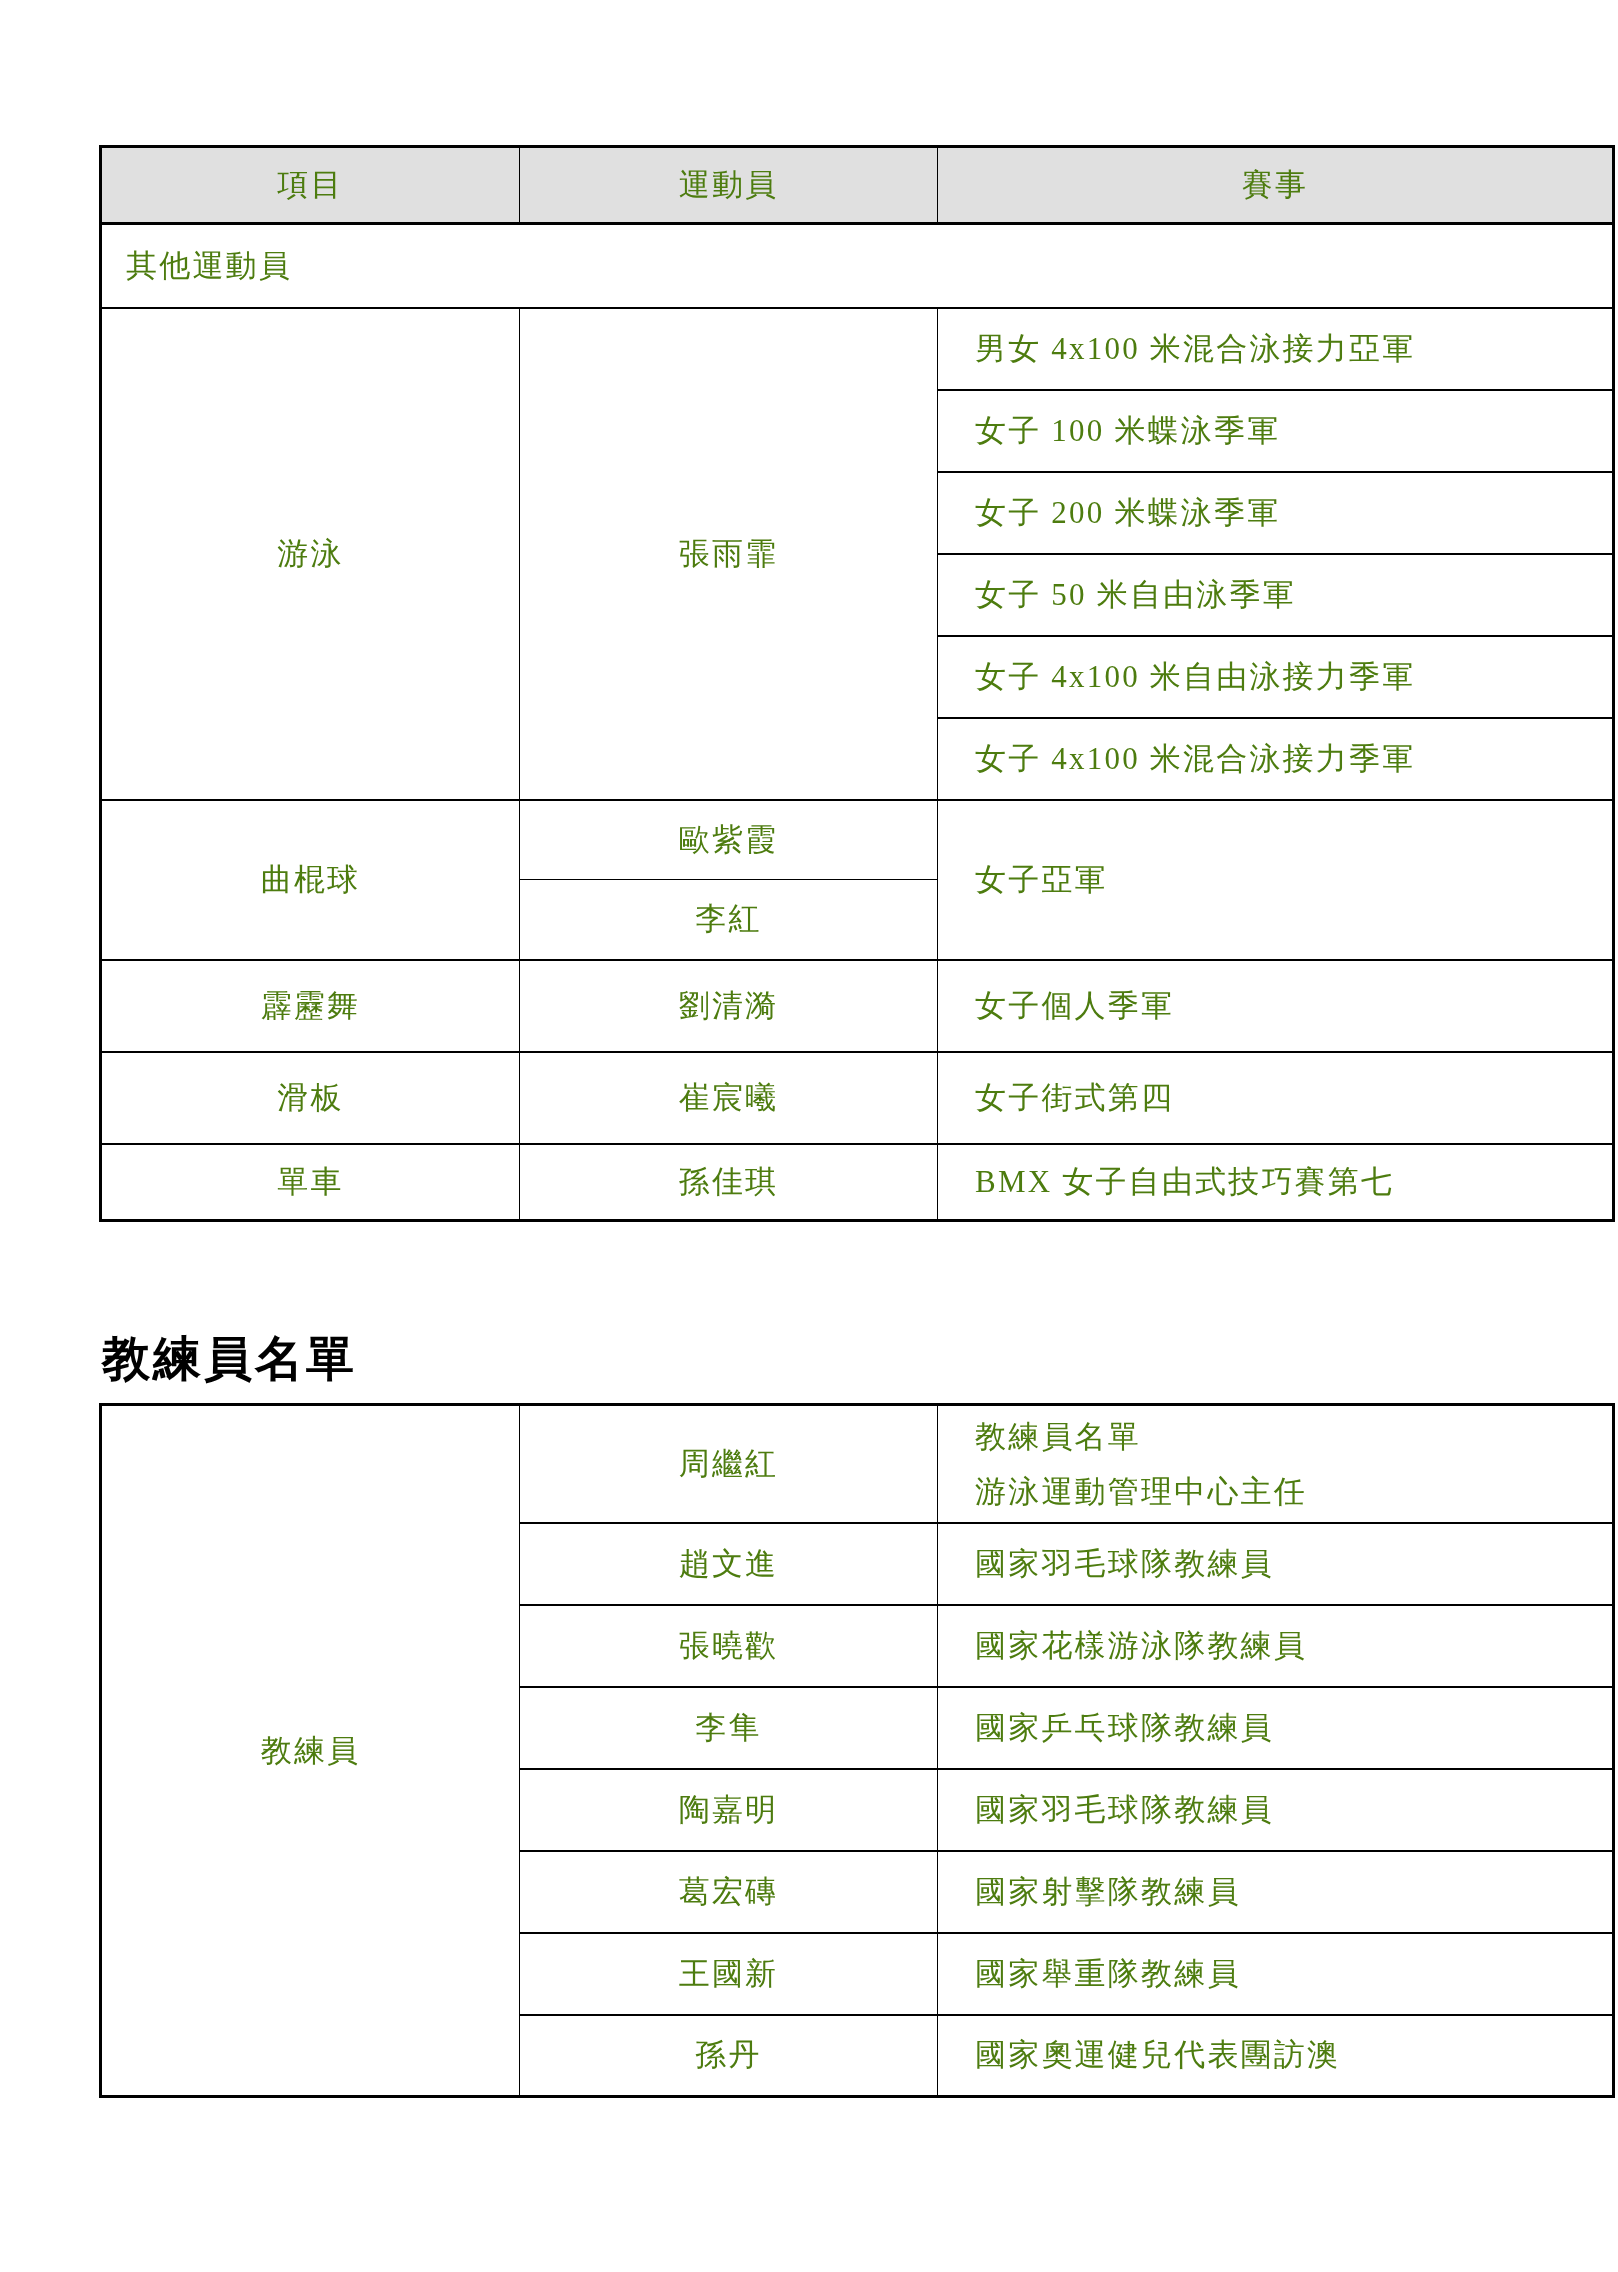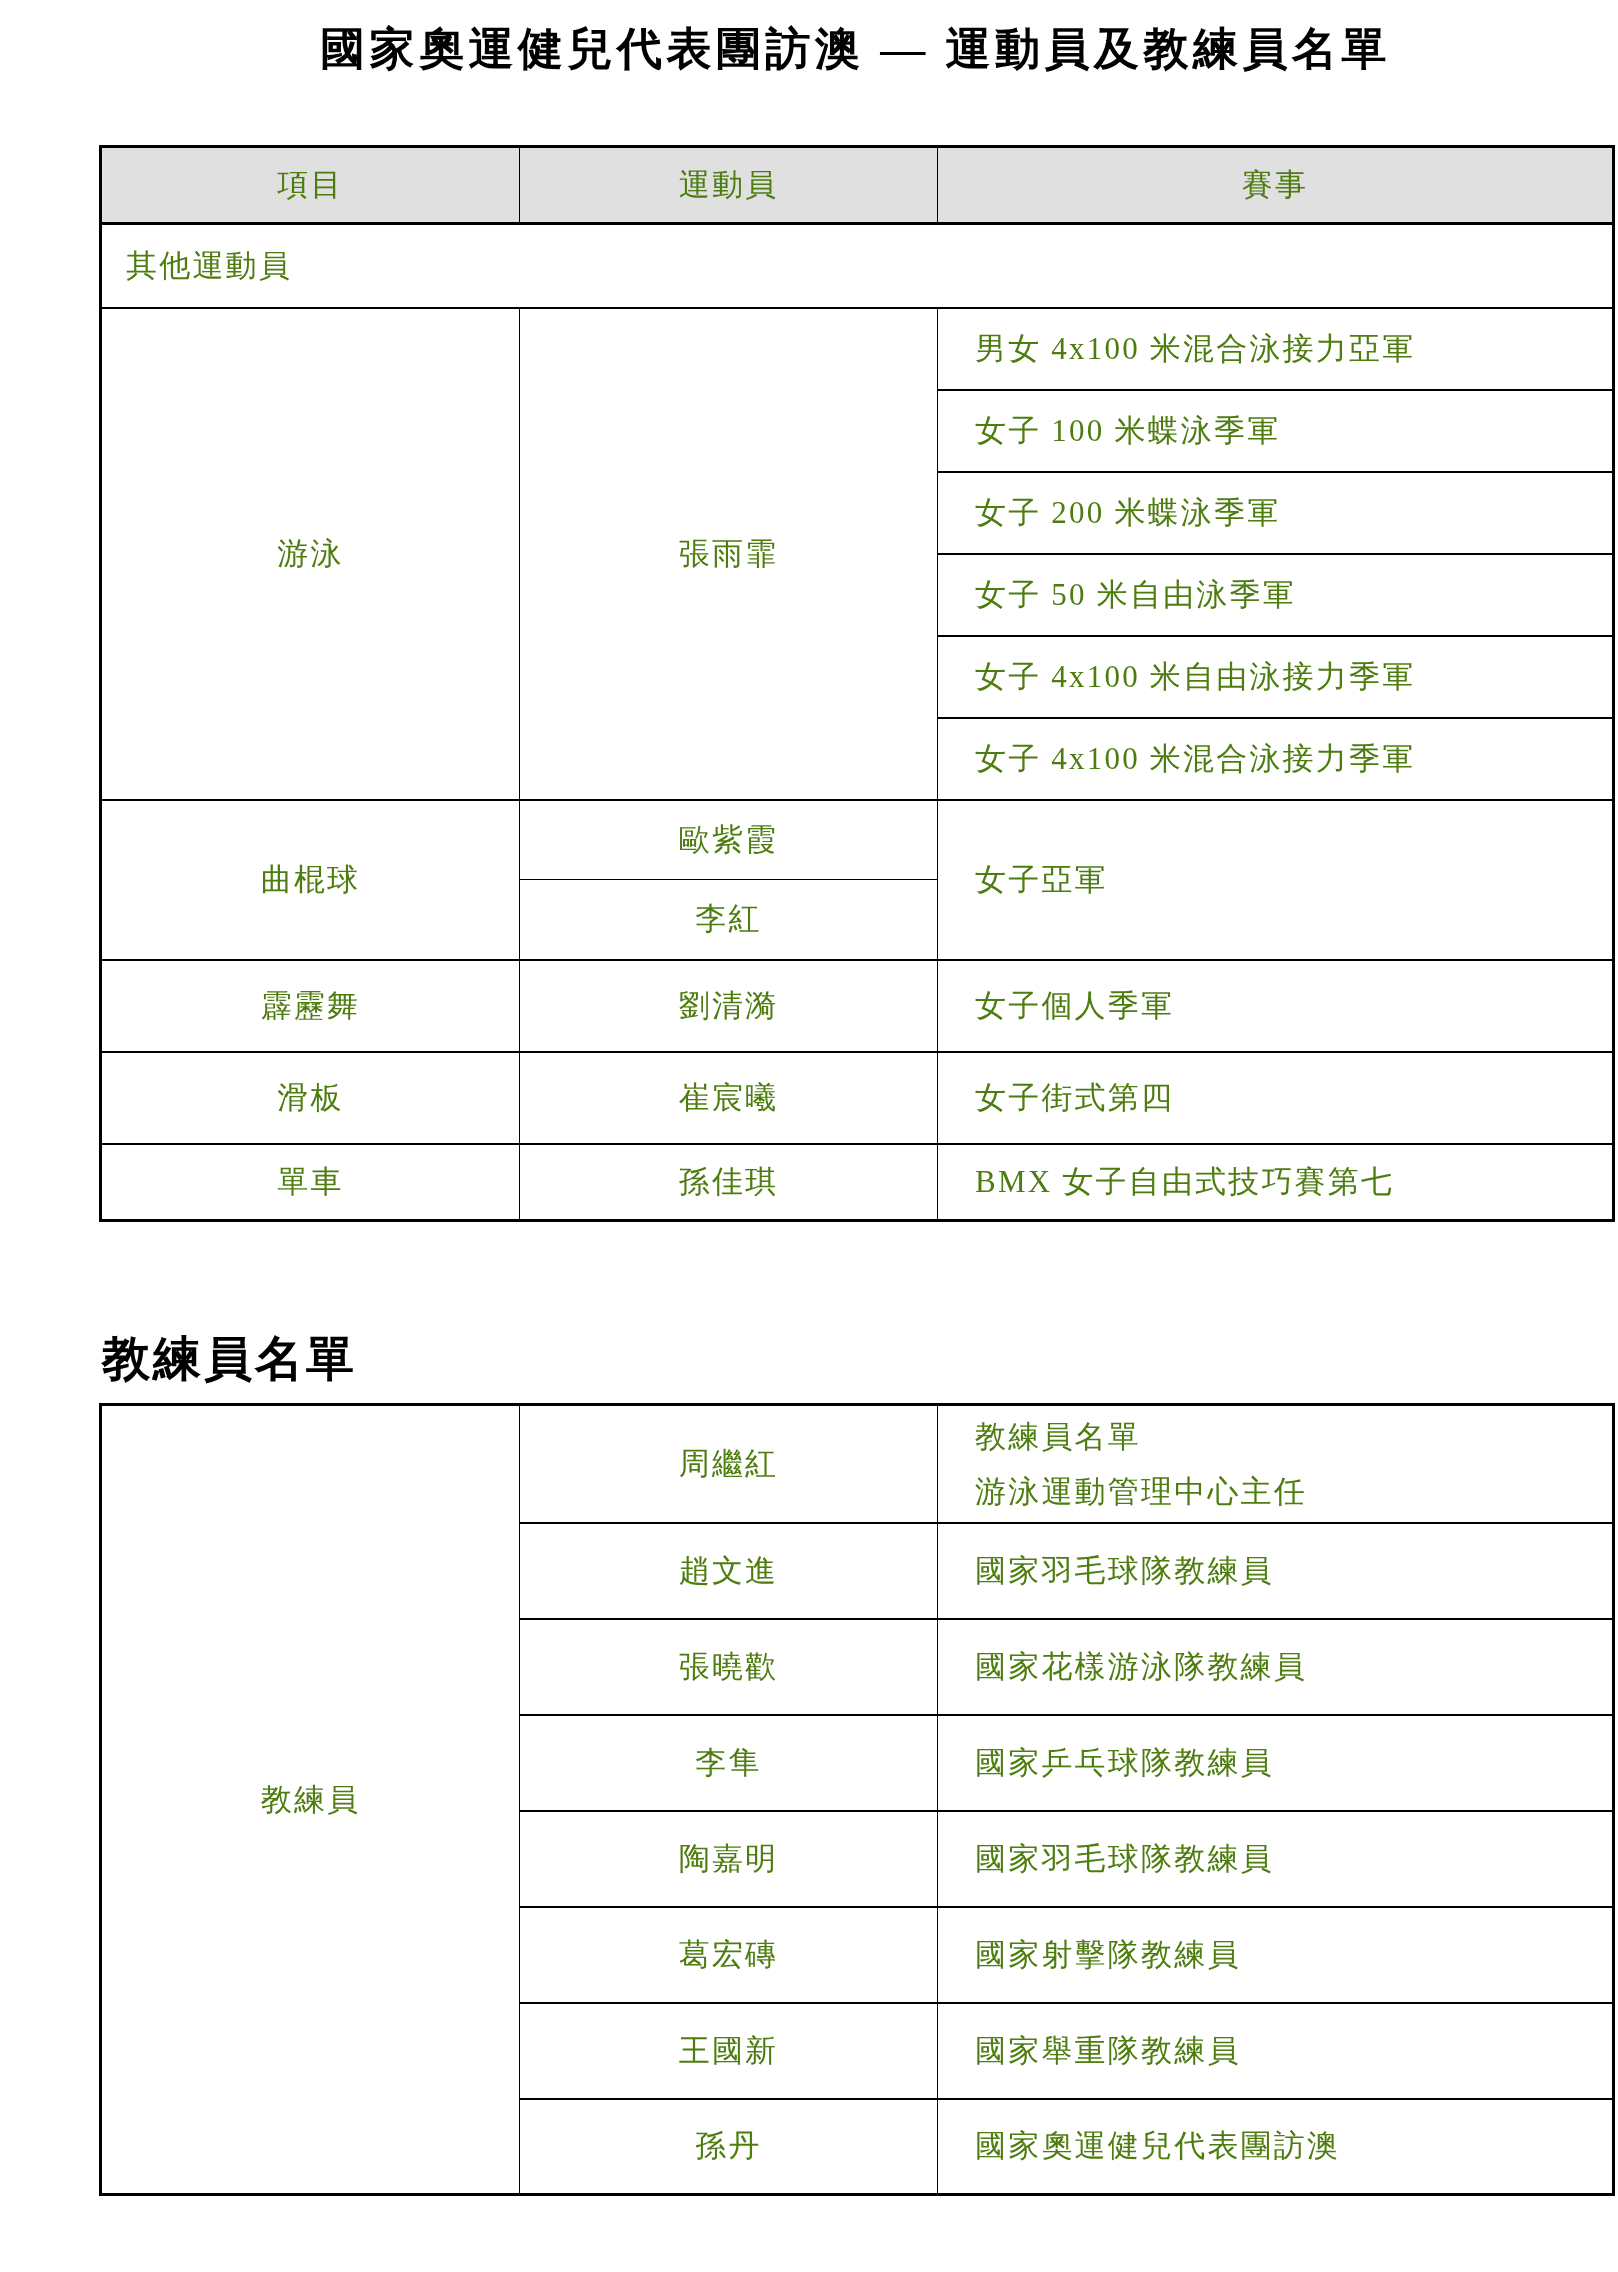--- a/index.html
+++ b/index.html
@@ -56,38 +56,37 @@
   td.left { text-align: left; padding-left: 37px; }
   tr.r-other td { text-align: left; padding-left: 24px; }
   tr.thin td { border-top: 1.5px solid #000000; }
   tr.r-header { height: 77px; }
   tr.r-other  { height: 84px; }
   tr.r-swim   { height: 82px; }
   tr.r-hockey { height: 80px; }
   tr.r-std    { height: 92px; }
   tr.r-last   { height: 77px; }
   tr.r-coach-first { height: 118px; }
-  tr.r-coach  { height: 96px; }
+  tr.r-coach  { height: 82px; }
   .two-line div { line-height: 55px; }
   .subheading {
     position: absolute;
     left: 102px;
     top: 1327px;
     margin: 0;
     font-size: 48px;
     font-weight: 700;
     letter-spacing: 3px;
   }
 </style>
 </head>
 <body>
 
 <div class="page">
 
-  <h1 class="title">國家奧運健兒代表團訪澳 — 運動員及教練員名單</h1>
 
   <table class="tbl tbl1">
     <colgroup>
         <col class="c1">
         <col class="c2">
         <col class="c3">
       </colgroup>
     <tbody>
       <tr class="r-header">
         <th>項目</th>

